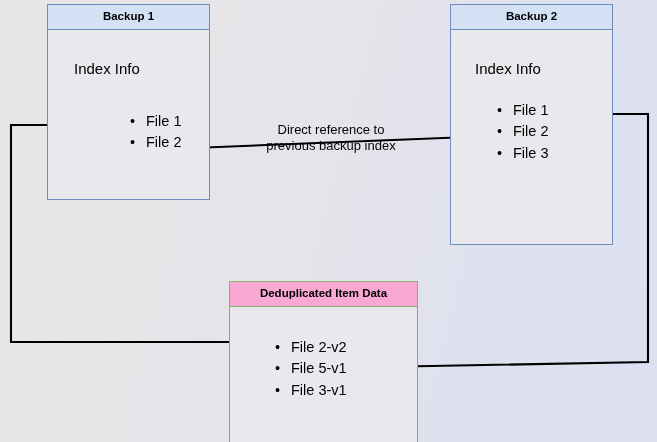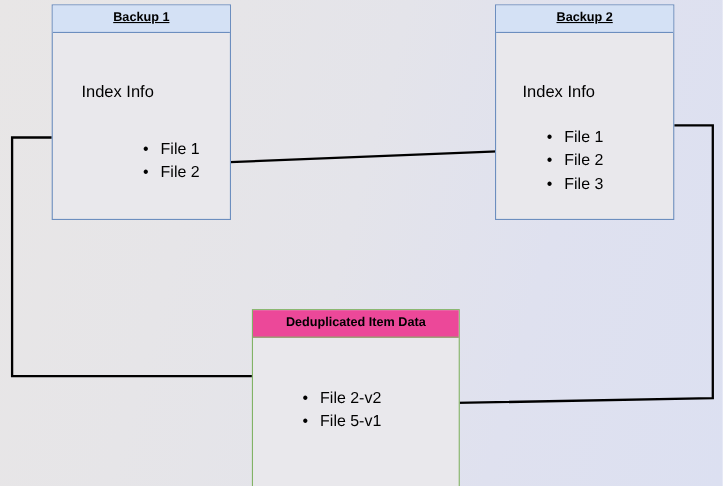--- a/index.html
+++ b/index.html
@@ -27,48 +27,46 @@
     height: 442px;
     pointer-events: none;
   }
   .node {
     position: absolute;
     box-sizing: border-box;
     background: #e9e8ec;
   }
   .node.blue {
     border: 1.6px solid #6c8ebf;
-    text-decoration: underline;
   }
   .node.green {
     border: 1.6px solid #82b366;
   }
   .node-header {
     box-sizing: border-box;
     width: 100%;
     text-align: center;
     font-weight: bold;
     font-size: 11.5px;
     color: #000;
     line-height: 1;
     padding: 6px 2px 6px 2px;
   }
   .node.blue .node-header {
     background: #d4e1f5;
     border-bottom: 1.6px solid #6c8ebf;
   }
   .node.green .node-header {
-    background: #ec4899;
+    background: #f9a8d4;
     border-bottom: 1.6px solid #82b366;
   }
   .node-body {
     position: relative;
     width: 100%;
     height: calc(100% - 24px);
-    margin-top: 15px;
   }
   .index-label {
     position: absolute;
     font-size: 15px;
     color: #000;
     white-space: nowrap;
   }
   ul.file-list {
     position: absolute;
     margin: 0;
@@ -133,36 +131,39 @@
     <div class="node-header">Backup 1</div>
     <div class="node-body">
       <div class="index-label" style="left:26px; top:30px;">Index Info</div>
       <ul class="file-list" style="left:82px; top:81px;">
         <li>File 1</li>
         <li>File 2</li>
       </ul>
     </div>
   </div>
 
-  <div class="node blue" style="left:450px; top:4px; width:163px; height:196px;">
+  <div class="node blue" style="left:450px; top:4px; width:163px; height:241px;">
     <div class="node-header">Backup 2</div>
     <div class="node-body">
       <div class="index-label" style="left:24px; top:30px;">Index Info</div>
       <ul class="file-list" style="left:46px; top:70px;">
         <li>File 1</li>
         <li>File 2</li>
         <li>File 3</li>
       </ul>
     </div>
   </div>
 
   <div class="node green" style="left:229px; top:281px; width:189px; height:165px;">
     <div class="node-header">Deduplicated Item Data</div>
     <div class="node-body">
       <ul class="file-list" style="left:45px; top:30px;">
         <li>File 2-v2</li>
         <li>File 5-v1</li>
+        <li>File 3-v1</li>
       </ul>
     </div>
   </div>
 
+  <div class="edge-label" style="left:242px; top:122px; width:178px;">Direct reference to
+previous backup index</div>
 
 </div>
 
 </body></html>

